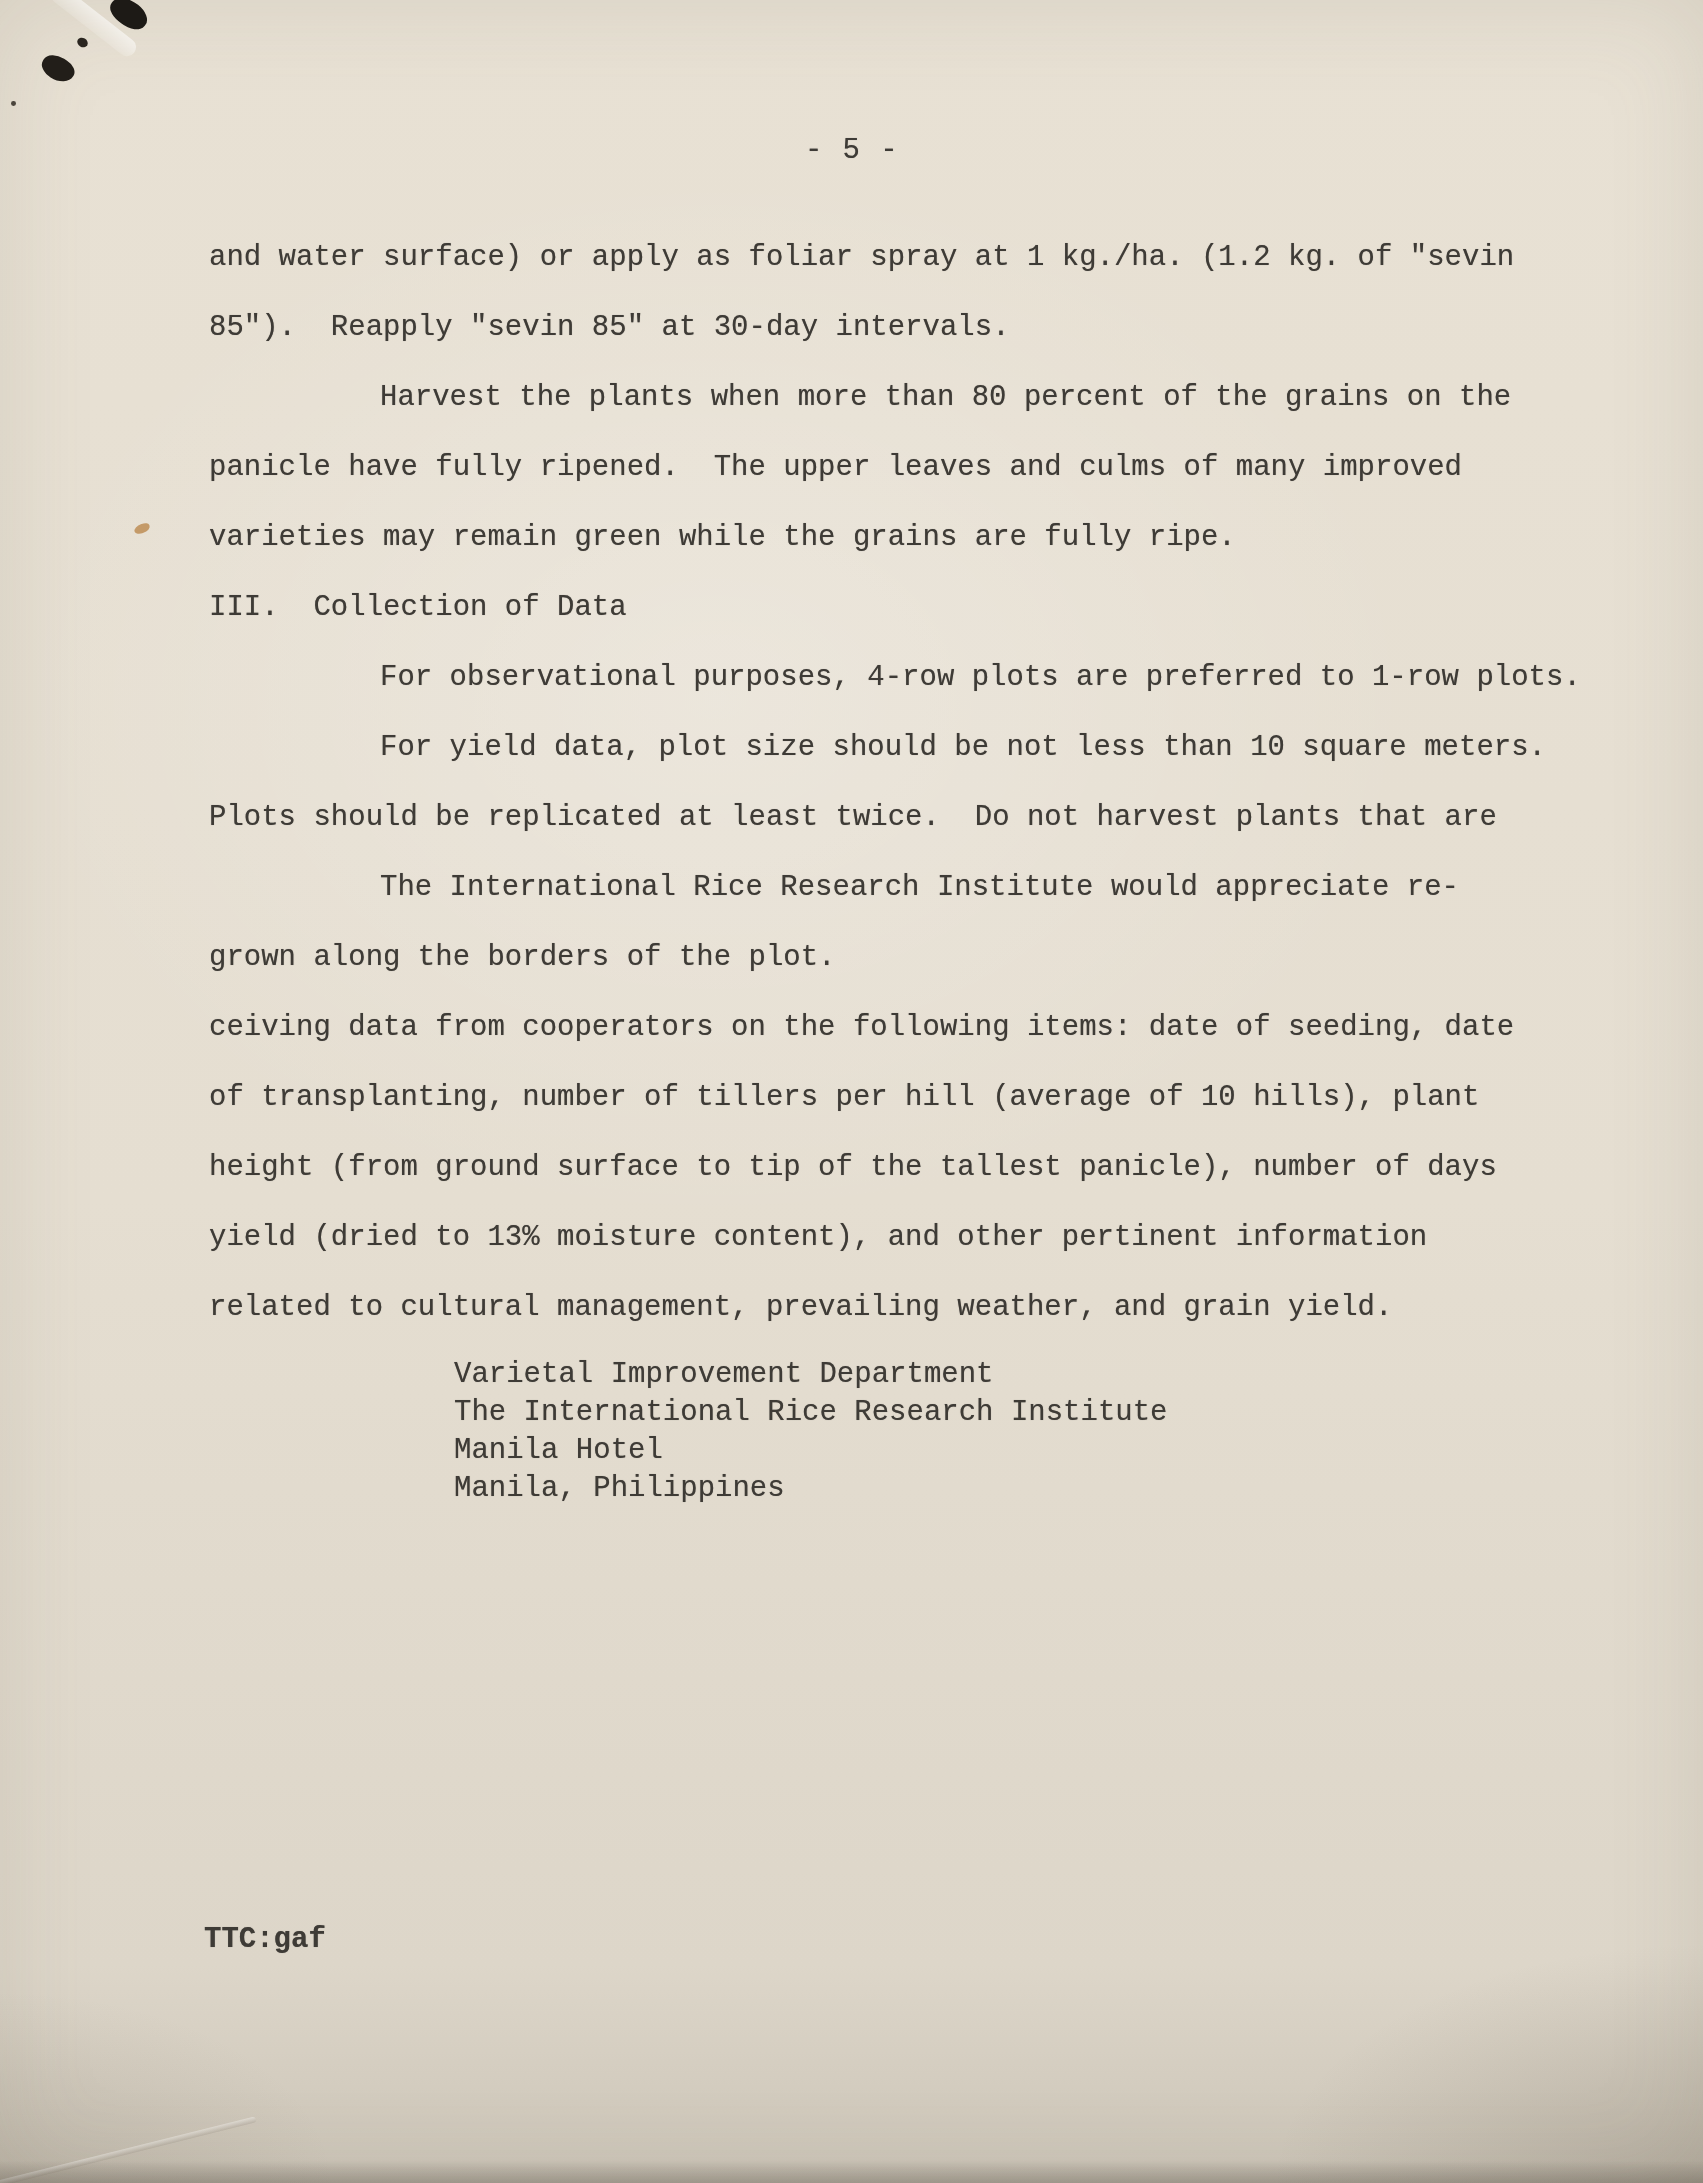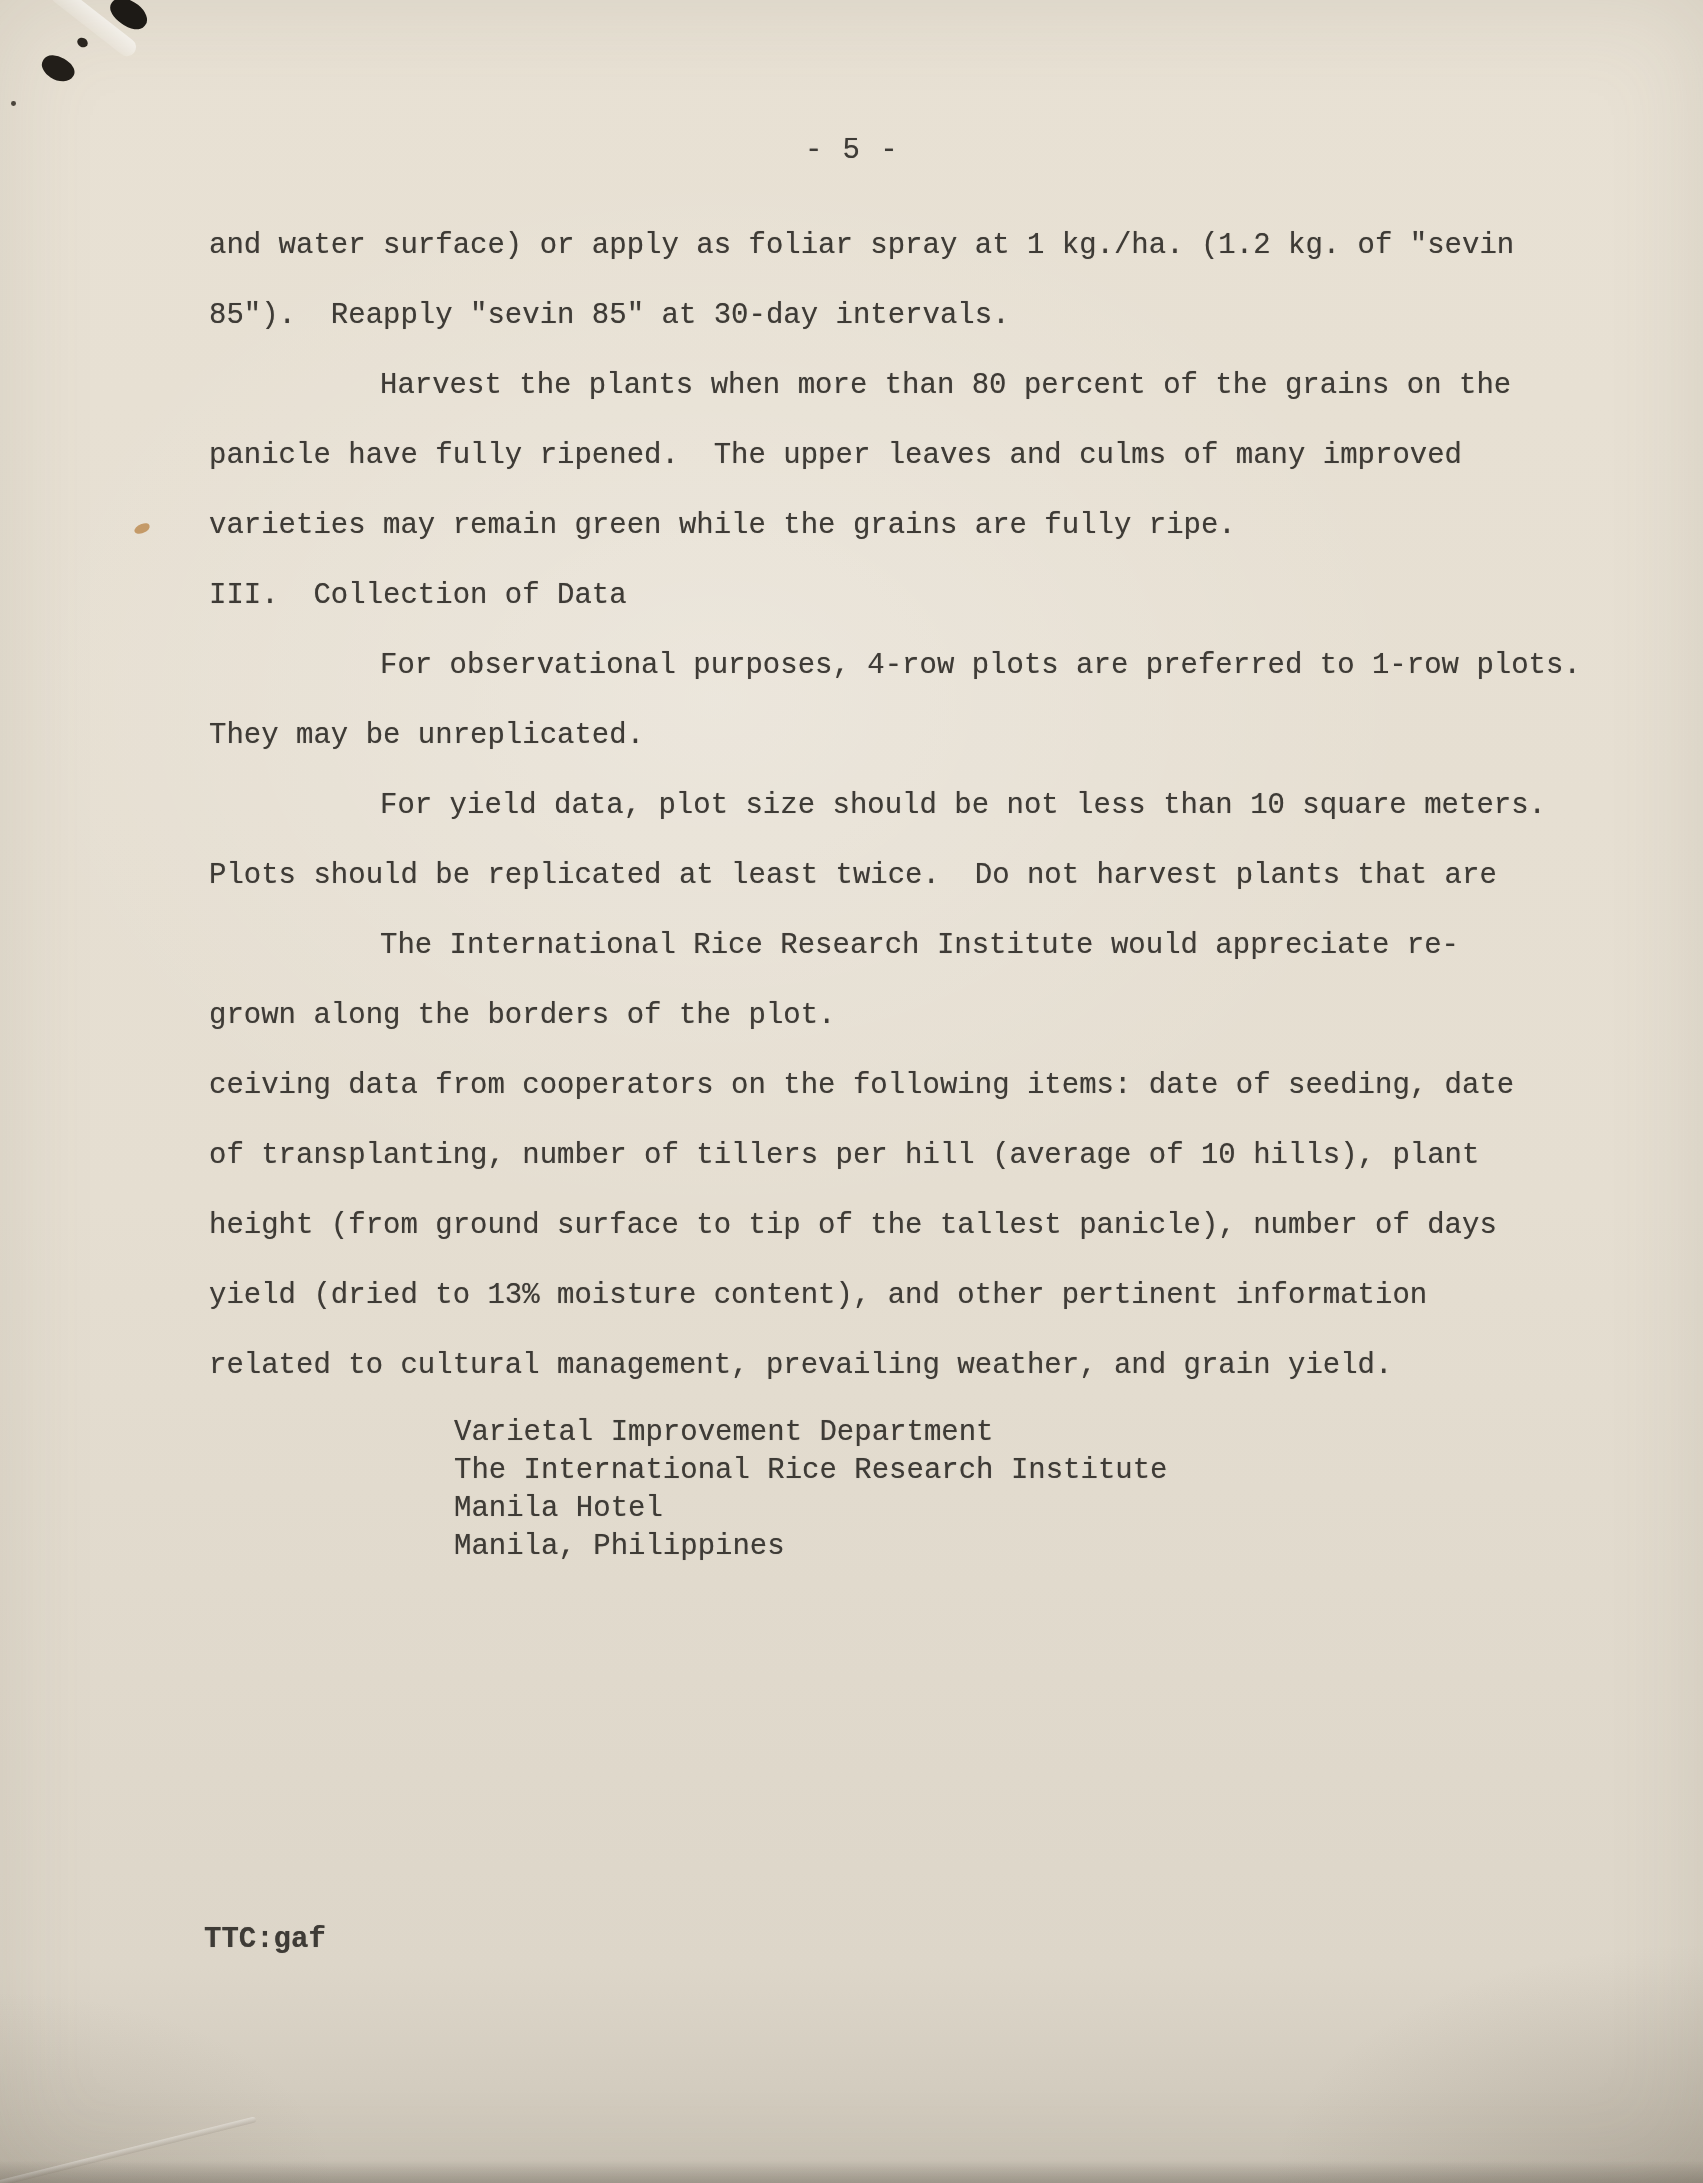--- a/index.html
+++ b/index.html
@@ -62,21 +62,21 @@
     transform: rotate(-20deg);
   }
   .page-number {
     position: absolute; top: 134px; left: 0; width: 100%;
     text-align: center;
     font-size: 29px;
     letter-spacing: 1.4px;
     text-shadow: 0 0 0.7px rgba(62,59,54,0.55);
   }
   .text-column {
-    position: absolute; left: 209px; top: 228px; width: 1443px; font-family: Liberation Mono, monospace;
+    position: absolute; left: 209px; top: 240px; width: 1443px; font-family: Liberation Mono, monospace;
   }
   .line {
     white-space: pre;
     font-size: 29px;
     line-height: 1.22;
     height: 70px;
     text-shadow: 0 0 0.7px rgba(62,59,54,0.55);
   }
   .line.ind { padding-left: 171px; }
   .address-block { margin-left: 245px; margin-top: -2.7px; }
@@ -104,21 +104,20 @@
 
   <div class="text-column">
     <div>
         <div class="line">and water surface) or apply as foliar spray at 1 kg./ha. (1.2 kg. of "sevin</div>
         <div class="line">85").  Reapply "sevin 85" at 30-day intervals.</div>
         <div class="line ind">Harvest the plants when more than 80 percent of the grains on the</div>
         <div class="line">panicle have fully ripened.  The upper leaves and culms of many improved</div>
         <div class="line">varieties may remain green while the grains are fully ripe.</div>
         <div class="line">III.  Collection of Data</div>
         <div class="line ind">For observational purposes, 4-row plots are preferred to 1-row plots.</div>
-        <div class="line">They may be unreplicated.</div>
         <div class="line ind">For yield data, plot size should be not less than 10 square meters.</div>
         <div class="line">Plots should be replicated at least twice.  Do not harvest plants that are</div>
         <div class="line ind">The International Rice Research Institute would appreciate re-</div>
         <div class="line">grown along the borders of the plot.</div>
         <div class="line">ceiving data from cooperators on the following items: date of seeding, date</div>
         <div class="line">of transplanting, number of tillers per hill (average of 10 hills), plant</div>
         <div class="line">height (from ground surface to tip of the tallest panicle), number of days</div>
         <div class="line">yield (dried to 13% moisture content), and other pertinent information</div>
         <div class="line">related to cultural management, prevailing weather, and grain yield.</div>
       </div>

